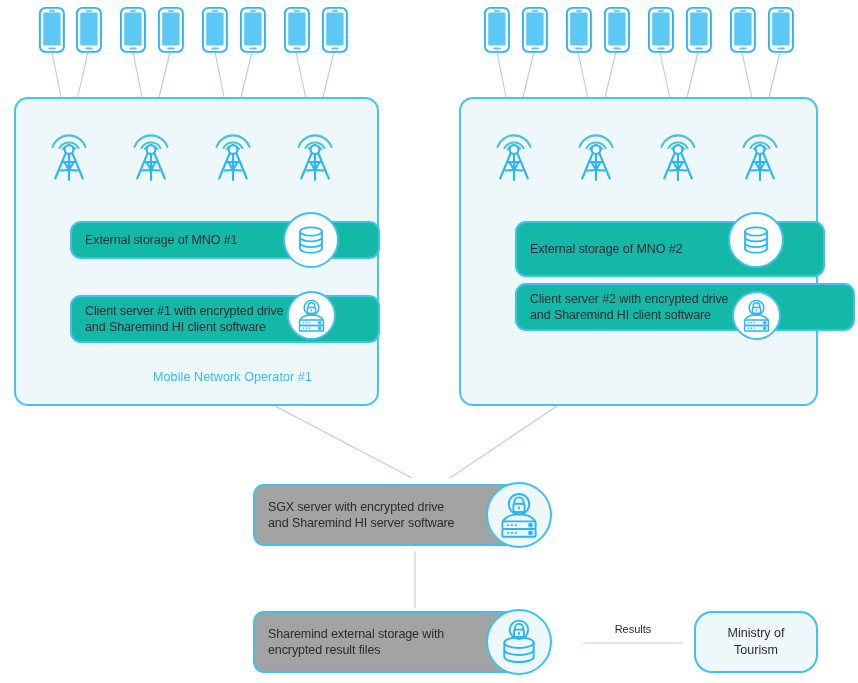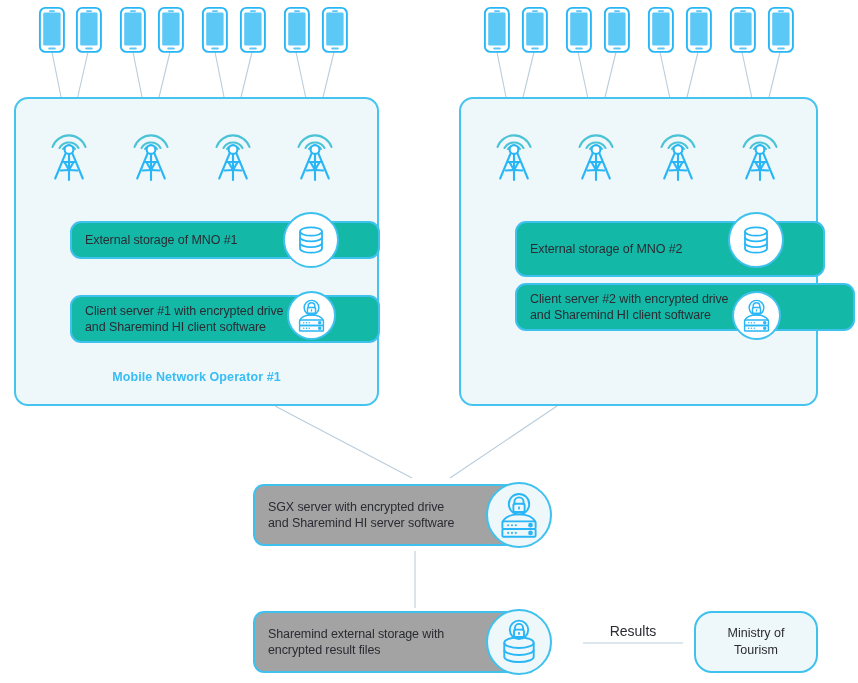--- a/index.html
+++ b/index.html
@@ -34,23 +34,24 @@
     line-height: 16px;
     padding-left: 13px;
     white-space: pre-line;
     letter-spacing: -0.1px;
   }
   .panel-label {
     position: absolute;
     width: 100%;
     text-align: center;
     font-size: 12.5px;
-    font-weight: bold;
+    font-weight: normal;
     color: #38bdf4;
     letter-spacing: 0.1px;
+    margin-left: 36px;
   }
   .badge {
     position: absolute;
     border-radius: 50%;
     background: #eef7fa;
     border: 2px solid #3fc1ee;
     display: flex; align-items: center; justify-content: center;
   }
   .badge.on-white { background: #ffffff; }
   .ministry {
@@ -60,21 +61,21 @@
     border-radius: 18px;
     display: flex; align-items: center; justify-content: center;
     text-align: center;
     font-size: 12.5px;
     color: #2b2b33;
     line-height: 17px;
     white-space: pre-line;
   }
   .edge-label {
     position: absolute;
-    font-size: 14px;
+    font-size: 11px;
     color: #2b2b33;
     text-align: center;
   }
 </style>
 </head>
 <body>
 
 <div id="stage">
 
   <svg class="layer">

